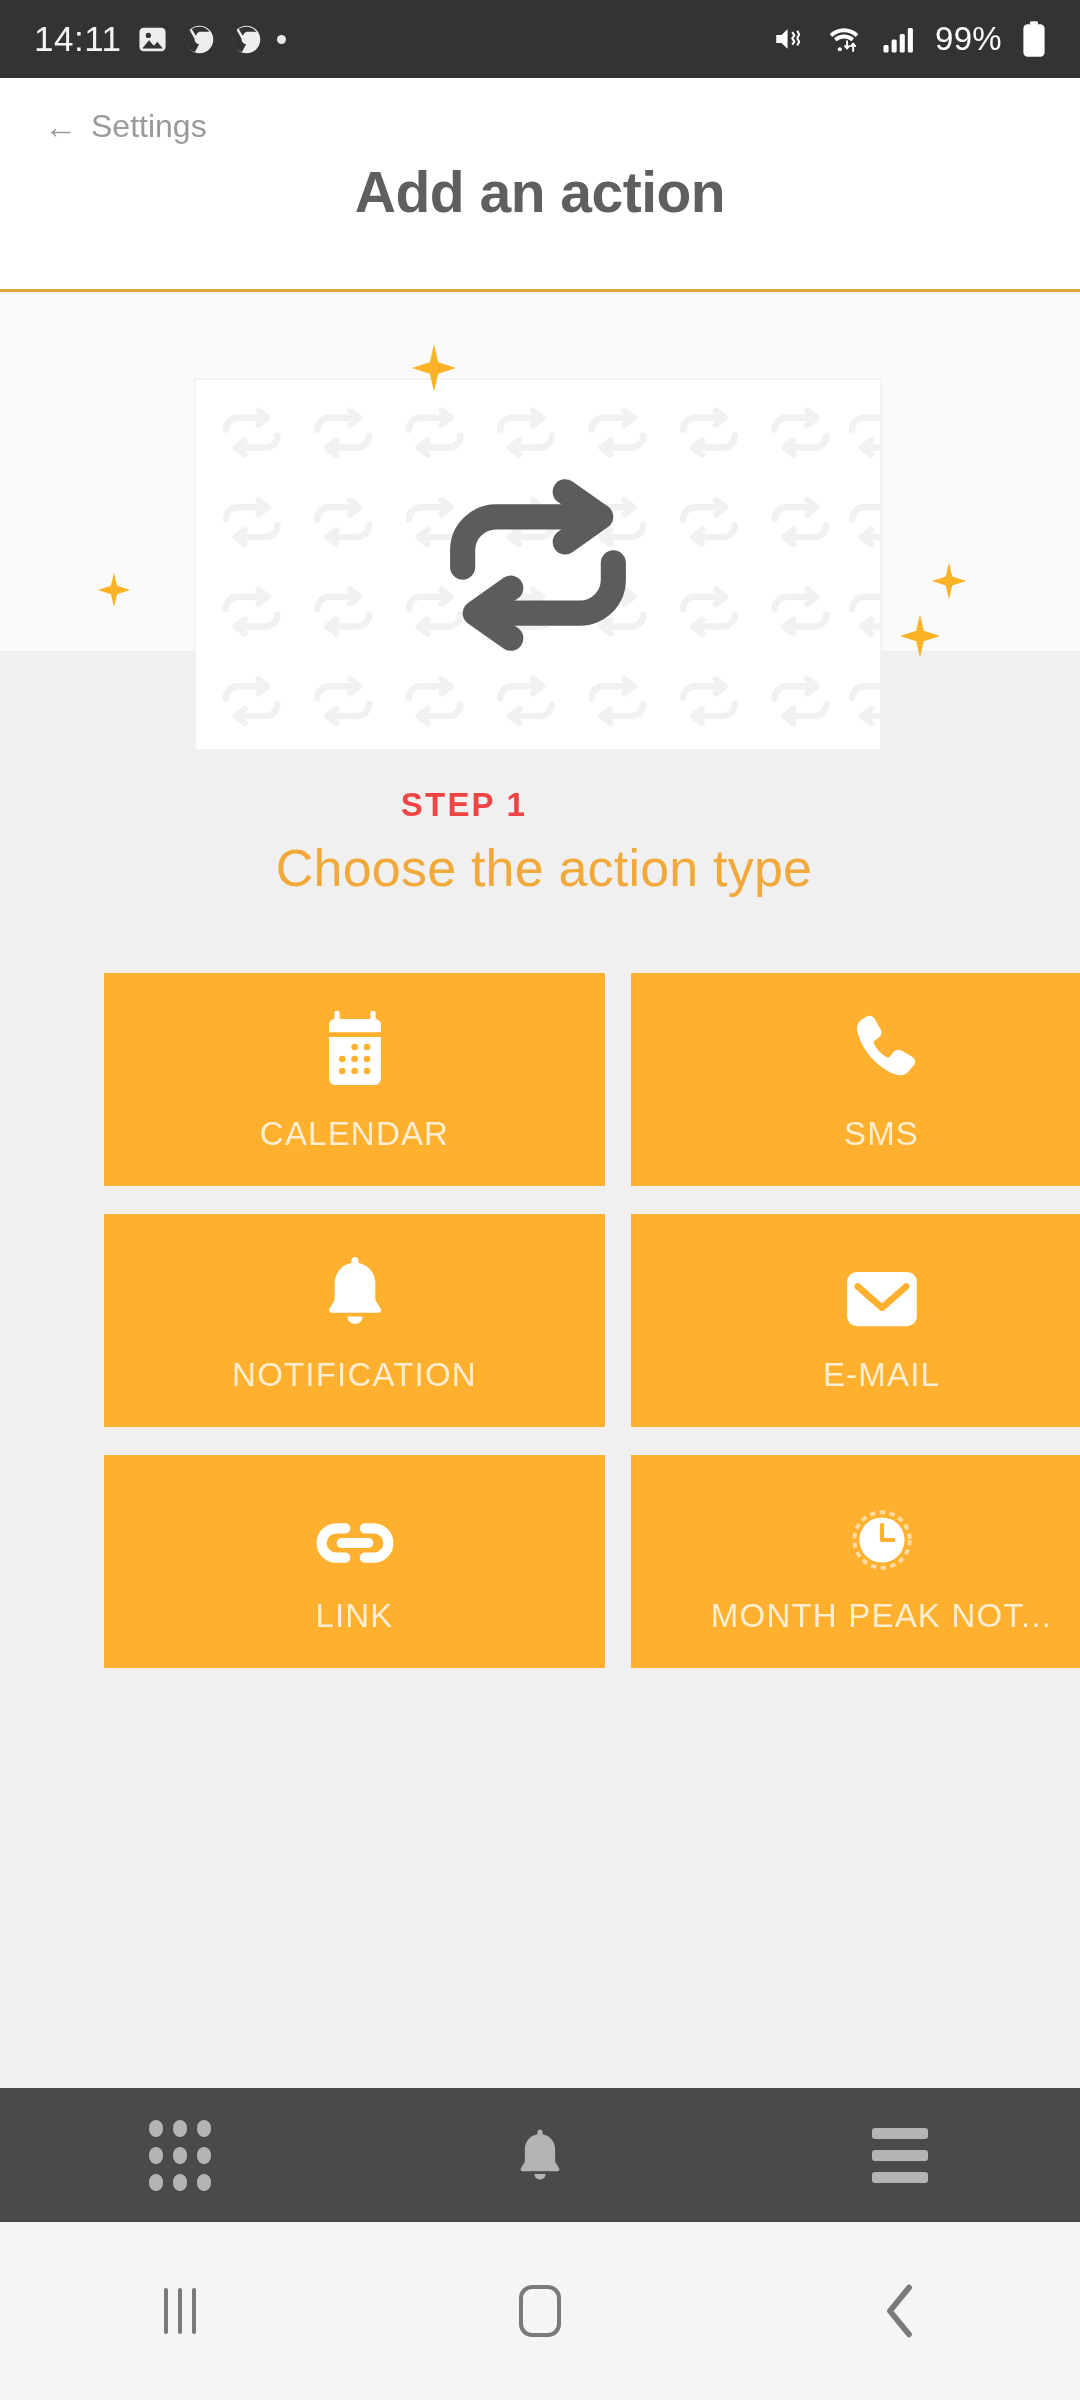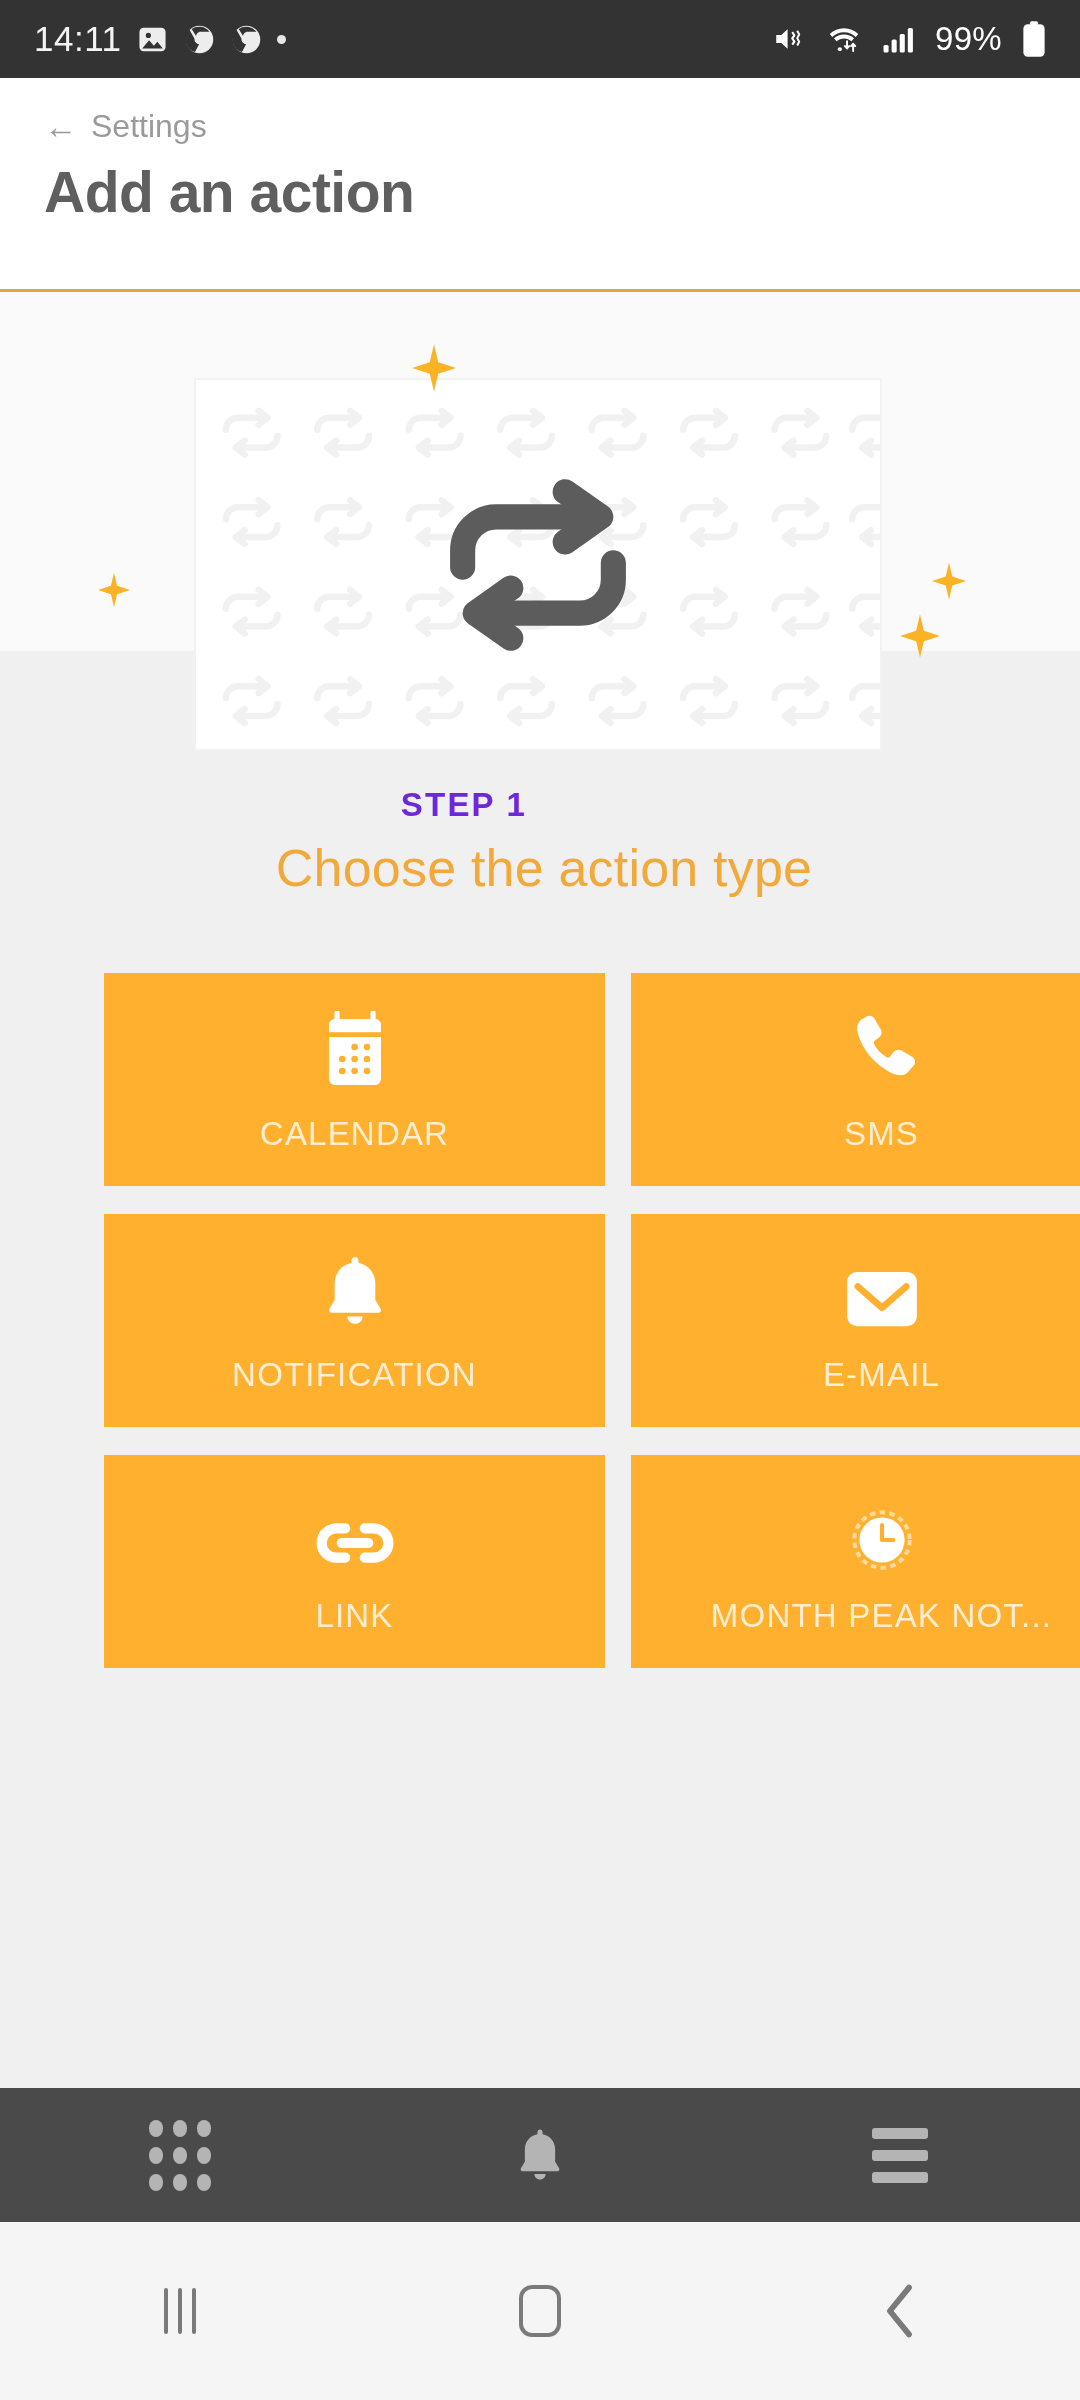--- a/index.html
+++ b/index.html
@@ -28,21 +28,21 @@
   .header{
     position:absolute; top:78px; left:0; width:1080px; height:214px;
     background:#FFFFFF; border-bottom:3px solid #D9A93F;
     padding:30px 44px 0 44px;
   }
   .crumb{ display:flex; align-items:center; gap:14px; color:#9A9A9A; }
   .crumb-arrow{ font-size:33px; line-height:1; color:#9A9A9A; }
   .crumb-text{ font-size:32px; color:#9A9A9A; font-weight:400; }
   .page-title{
     margin-top:14px; font-size:57px; font-weight:700;
-    color:#5F5F5F; letter-spacing:-0.5px;
+    color:#5F5F5F; letter-spacing:-0.5px;text-align:center;
   }
 
   
   .bg-top{ position:absolute; top:292px; left:0; width:1080px; height:359px; background:#FAFAFA; }
   .bg-bottom{ position:absolute; top:651px; left:0; width:1080px; height:1437px; background:#F0F0F0; }
 
   
   .hero{ position:absolute; top:292px; left:0; width:1080px; height:500px; }
   .hero-card{
     position:absolute; left:194px; top:86px; width:688px; height:373px;
@@ -51,21 +51,21 @@
   .tile-pattern{ position:absolute; inset:0; opacity:1; }
   .hero-main-icon{
     position:absolute; left:50%; top:50%; transform:translate(-50%,-50%);
     width:210px; height:180px;
   }
   .spark{ position:absolute; }
 
   
   .step-label{
     position:absolute; top:786px; left:0; width:928px; text-align:center;
-    font-size:33px; font-weight:700; color:#6d28d9; letter-spacing:2.2px;
+    font-size:33px; font-weight:700; color:#ef4444; letter-spacing:2.2px;
   }
   .step-title{
     position:absolute; top:838px; left:0; width:1080px; text-align:center;
     font-size:52px; font-weight:300; color:#F2A93B; letter-spacing:.2px;padding-left:8px;
   }
 
   
   .grid{
     position:absolute; top:973px; left:104px;
     width:1028px;

